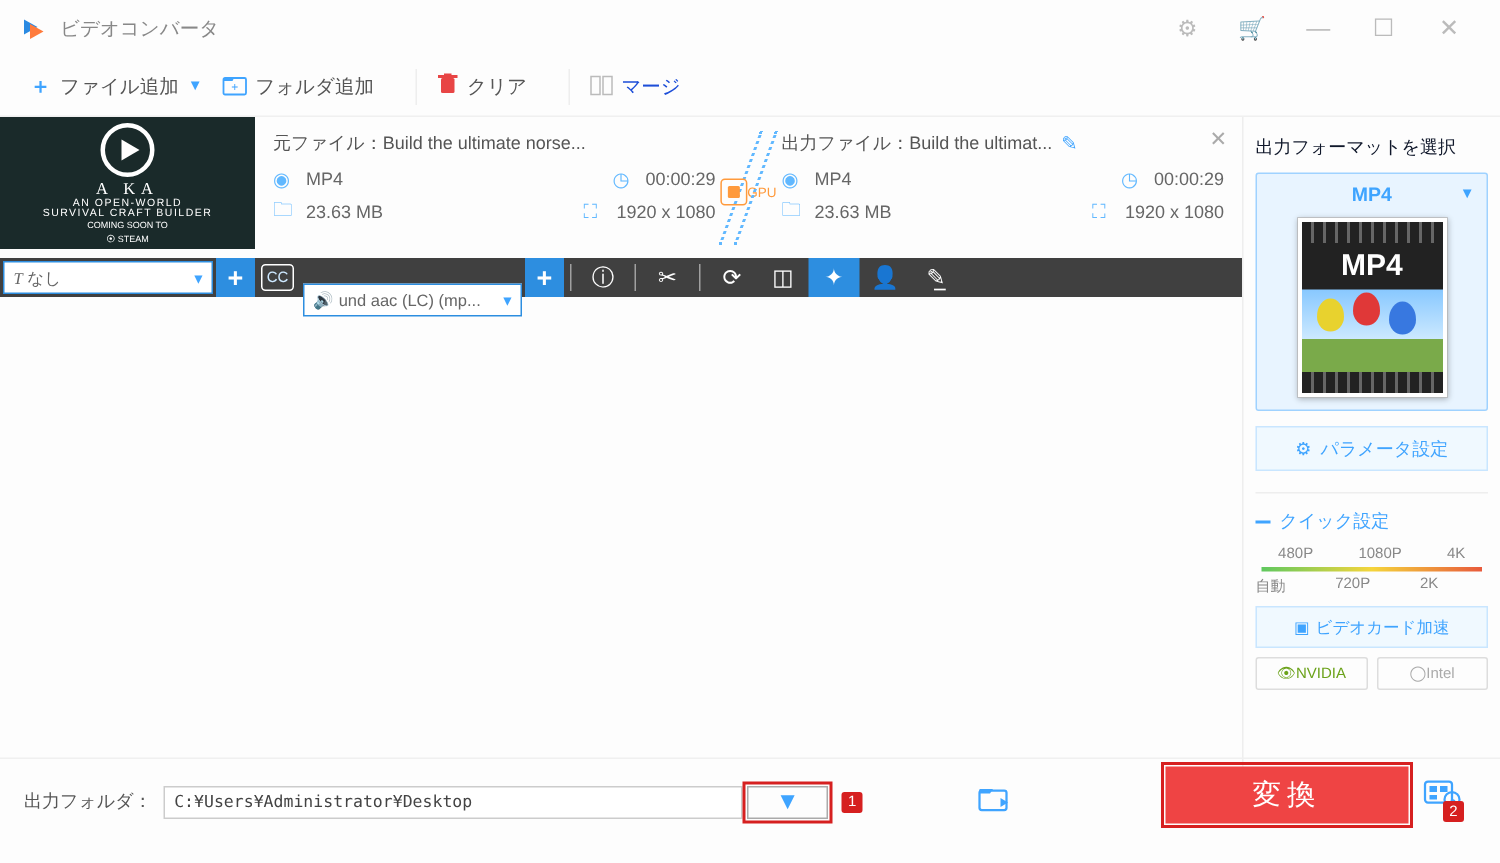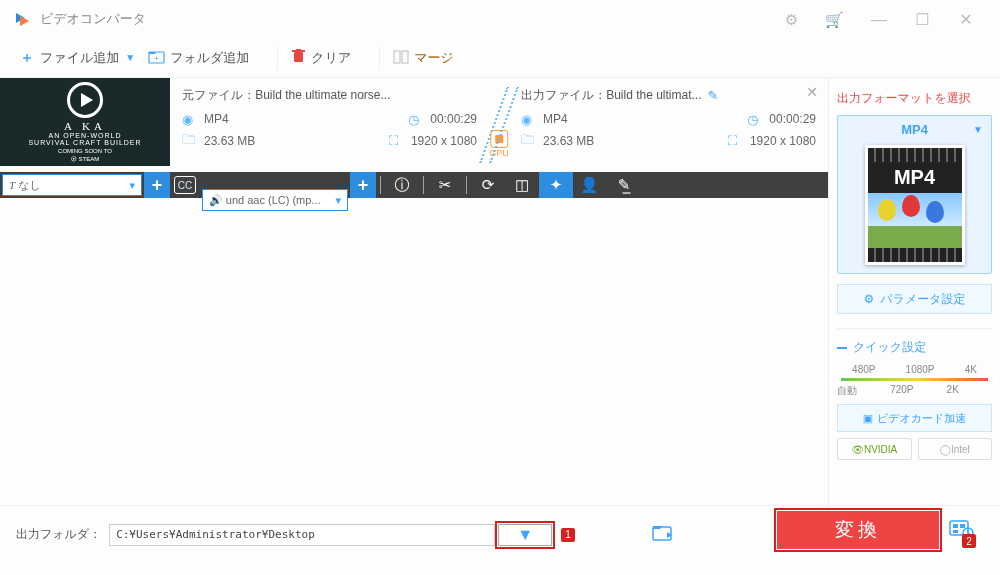--- a/index.html
+++ b/index.html
@@ -17,21 +17,21 @@
   
   .toolbar { height: 40px; display: flex; align-items: center; padding: 0 20px; border-bottom: 1px solid #f0f0f0; }
   .tool-btn { display: flex; align-items: center; font-size: 13px; color: #555; cursor: pointer; margin-right: 14px; }
   .tool-btn .ico { margin-right: 6px; font-size: 14px; }
   .plus-ico { color: #3fa4ff; font-weight: bold; font-size: 16px; }
   .drop-arrow { color: #3fa4ff; margin-left: 6px; font-size: 10px; }
   .folder-ico { color: #3fa4ff; }
   .trash-ico { color: #e84545; }
   .merge-ico { color: #bbb; }
   .toolbar-sep { width: 1px; height: 24px; background: #eee; margin: 0 14px; }
-  .tool-btn.disabled { color: #a16207; }
+  .tool-btn.disabled { color: #1d4ed8; }
   
   
   .main { display: flex; height: 438px; }
   .left-pane { flex: 1; position: relative; }
   .right-pane { width: 172px; border-left: 1px solid #eee; padding: 8px 8px; }
   
   
   .file-item { display: flex; height: 94px; position: relative;}
   .thumb { width: 170px; height: 88px; background: #1a2a2a; position: relative; display: flex; flex-direction: column; align-items: center; justify-content: center; color: #fff; }
   .thumb .play { width: 36px; height: 36px; border: 3px solid #fff; border-radius: 50%; display: flex; align-items: center; justify-content: center; }
@@ -45,38 +45,38 @@
   .info-col .row { display: flex; align-items: center; height: 22px; }
   .info-col .row.head { color: #555; margin-bottom: 2px;}
   .info-col .ico-sm { width: 18px; color: #61b8ff; font-size: 13px; margin-right: 4px;}
   .info-col .val { flex:1; }
   .info-col .val2 { margin-left: 18px; display: flex; align-items: center;}
   .edit-o { color: #3fa4ff; margin-left: 6px; cursor: pointer; font-size: 13px;}
   .close-item { position: absolute; right: 10px; top: 6px; color: #aaa; cursor: pointer; font-size: 14px;}
   
   .divider-dashed { width: 10px; display: flex; align-items: center; justify-content: center;}
   .divider-dashed::before { content: ''; height: 76px; border-left: 2px dotted #61b8ff; transform: skewX(-20deg);}
-  .gpu-badge { position: absolute; left: 50%; top: 52px; transform: translateX(-50%); display: flex; flex-direction: column; align-items: center; color: #ff9a3c; font-size: 9px;}
+  .gpu-badge { position: absolute; left: 50%; top: 41px; transform: translateX(-50%); display: flex; flex-direction: row; align-items: center; color: #ff9a3c; font-size: 9px;}
   .gpu-badge .chip { width: 18px; height: 18px; border: 1.5px solid #ff9a3c; border-radius: 3px; position: relative;}
   .gpu-badge .chip::before { content:''; position:absolute; inset: 4px; background:#ff9a3c; border-radius:1px;}
   
   
   .action-bar { height: 26px; background: #404040; display: flex; align-items: center; }
   .act-input { background: #fff; height: 22px; border: 1px solid #2d8ee0; display: flex; align-items: center; padding: 0 6px; font-size: 11px; color: #888; margin: 0 2px; font-family: "MS Gothic", monospace;}
   .act-input.sub-sel { width: 140px; justify-content: space-between; color:#666;}
   .act-input.aud-sel { width: 146px; justify-content: space-between; color:#666;margin-top:30px;}
   .act-sq { width: 26px; height: 26px; display: flex; align-items: center; justify-content: center; color: #fff; cursor: pointer; font-size: 14px;}
   .act-sq.add { background: #2d8ee0; font-size: 18px; font-weight: bold;}
   .act-sq.cc { border:1px solid #fff; border-radius:3px; font-size:10px; width:22px; height:18px; margin:0 4px; color:#cde8ff;}
   .act-sep { width: 1px; height: 18px; background: rgba(255,255,255,0.5); margin: 0 4px;}
   .act-tool { width: 34px; height: 26px; display:flex; align-items:center; justify-content:center; color:#fff; font-size:15px; cursor:pointer;}
   .act-tool.active { background:#2d8ee0;}
   
   
-  .rp-title { font-size: 12px; color: #ef4444; margin: 4px 0 8px; }
+  .rp-title { font-size: 12px; color: #0f172a; margin: 4px 0 8px; }
   .format-box { background: #e8f4ff; border: 1px solid #9fd2ff; border-radius: 2px; padding: 6px; }
   .format-head { display: flex; justify-content: center; align-items: center; color: #3fa4ff; font-size: 13px; font-weight: bold; position: relative; padding-bottom:4px;}
   .format-head .dd { position: absolute; right: 2px; font-size:10px;}
   .format-thumb { width: 100px; height: 120px; margin: 4px auto 2px; background: #222; border: 3px solid #fff; box-shadow: 0 1px 4px rgba(0,0,0,0.3); position: relative; display:flex; flex-direction:column;}
   .format-thumb .bar { height: 14px; background: repeating-linear-gradient(90deg, #222 0 6px, #666 6px 8px); }
   .format-thumb .lbl { color: #fff; font-size: 20px; font-weight: bold; text-align: center; padding: 4px 0; }
   .format-thumb .pic { flex: 1; background: linear-gradient(#88c8ff, #cce9ff 60%, #7aaa4a 60%); position:relative; overflow:hidden;}
   .balloon { position:absolute; width:18px; height:22px; border-radius:50% 50% 50% 50% / 55% 55% 45% 45%; }
   .b1 { background:#e8d22e; left:10px; top:6px;}
   .b2 { background:#e03838; left:34px; top:2px;}

